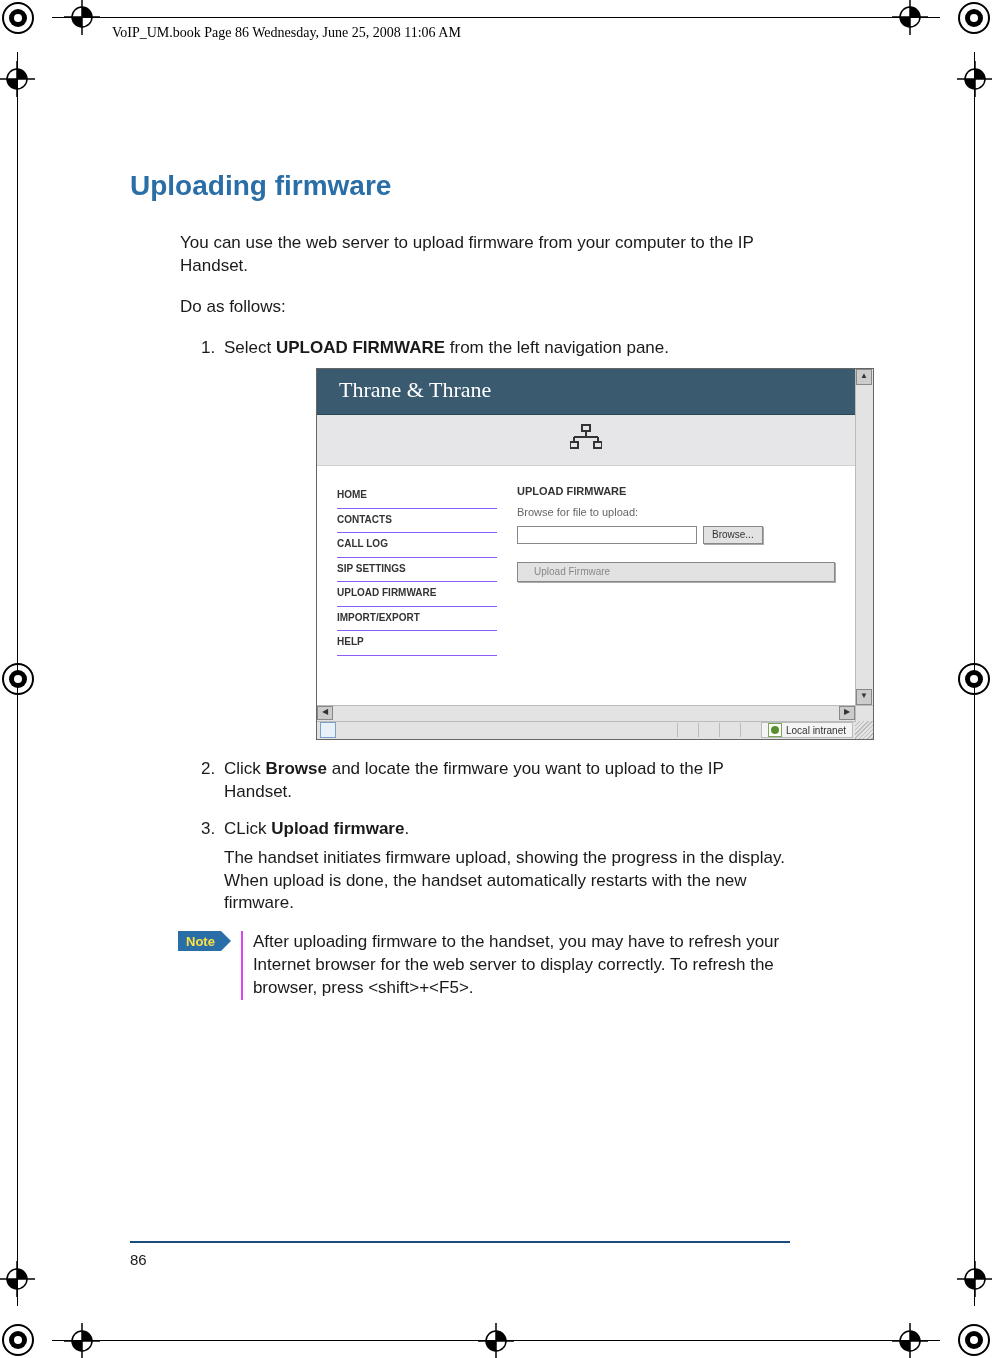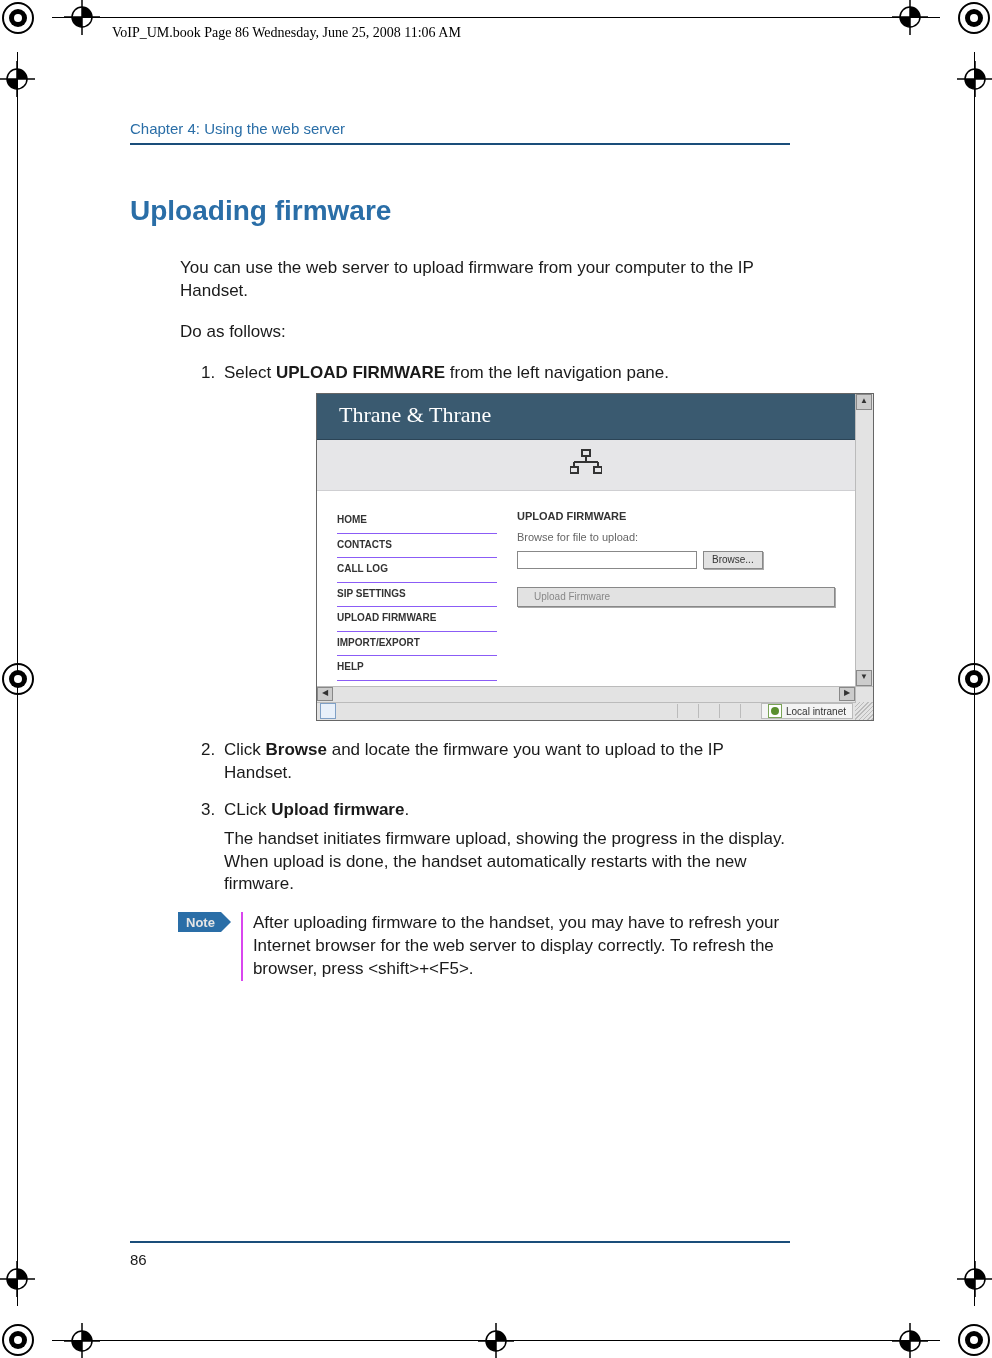--- a/index.html
+++ b/index.html
@@ -94,21 +94,21 @@
     line-height: 1.35;
     margin: 0 0 14px 40px;
     padding-left: 50px;
   }
   ol li { margin-bottom: 14px; padding-left: 4px; }
   ol li .sub { margin-top: 6px; }
   strong { font-weight: bold; }
 
   .screenshot {
     width: 558px;
-    height: 328px;
+    height: 372px;
     margin: 8px 0 18px 92px;
     border: 1px solid #666;
     background: #fff;
     position: relative;
     box-sizing: border-box;
     font-family: Tahoma, Arial, sans-serif;
   }
   .ss-inner {
     position: absolute;
     left:0; top:0; right:18px; bottom:34px;
@@ -237,21 +237,21 @@
     position:absolute; left:3px; bottom:1px; width:14px; height:14px;
     border:1px solid #7fa0c6; background:#e8f0fa;
   }
 
   .note-row {
     display:flex;
     margin: 16px 0 0 48px;
     gap: 10px;
   }
   .note-badge {
-    background:#2a6ea7; color:#e5e5e5;
+    background:#2a6ea7; color:#fde047;
     font-size:13px; font-weight:bold;
     height:20px;
     display:flex; align-items:center;
     padding: 0 6px 0 8px;
     position:relative;
     flex:none;
   }
   .note-badge::after{
     content:"";
     position:absolute; right:-10px; top:0;
@@ -409,21 +409,20 @@
       <line x1="20" y1="2" x2="20" y2="38" stroke="#000" stroke-width="1.5"></line>
       <line x1="2" y1="20" x2="38" y2="20" stroke="#000" stroke-width="1.5"></line>
       <path d="M20 10 A10 10 0 0 1 30 20 L20 20 Z" fill="#000"></path>
       <path d="M20 30 A10 10 0 0 1 10 20 L20 20 Z" fill="#000"></path>
     </svg>
   </div>
 
 <div class="runhead">VoIP_UM.book  Page 86  Wednesday, June 25, 2008  11:06 AM</div>
 
 <div class="page">
-  <div class="chapter-line">Chapter 4:  Using the web server</div>
   <h1 class="heading">Uploading firmware</h1>
 
   <p class="body-text indent">You can use the web server to upload firmware from your computer to the IP Handset.</p>
   <p class="body-text indent">Do as follows:</p>
 
   <ol>
     <li>
       <span>Select </span><strong>UPLOAD FIRMWARE</strong><span> from the left navigation pane.</span>
 
       <div class="screenshot">

